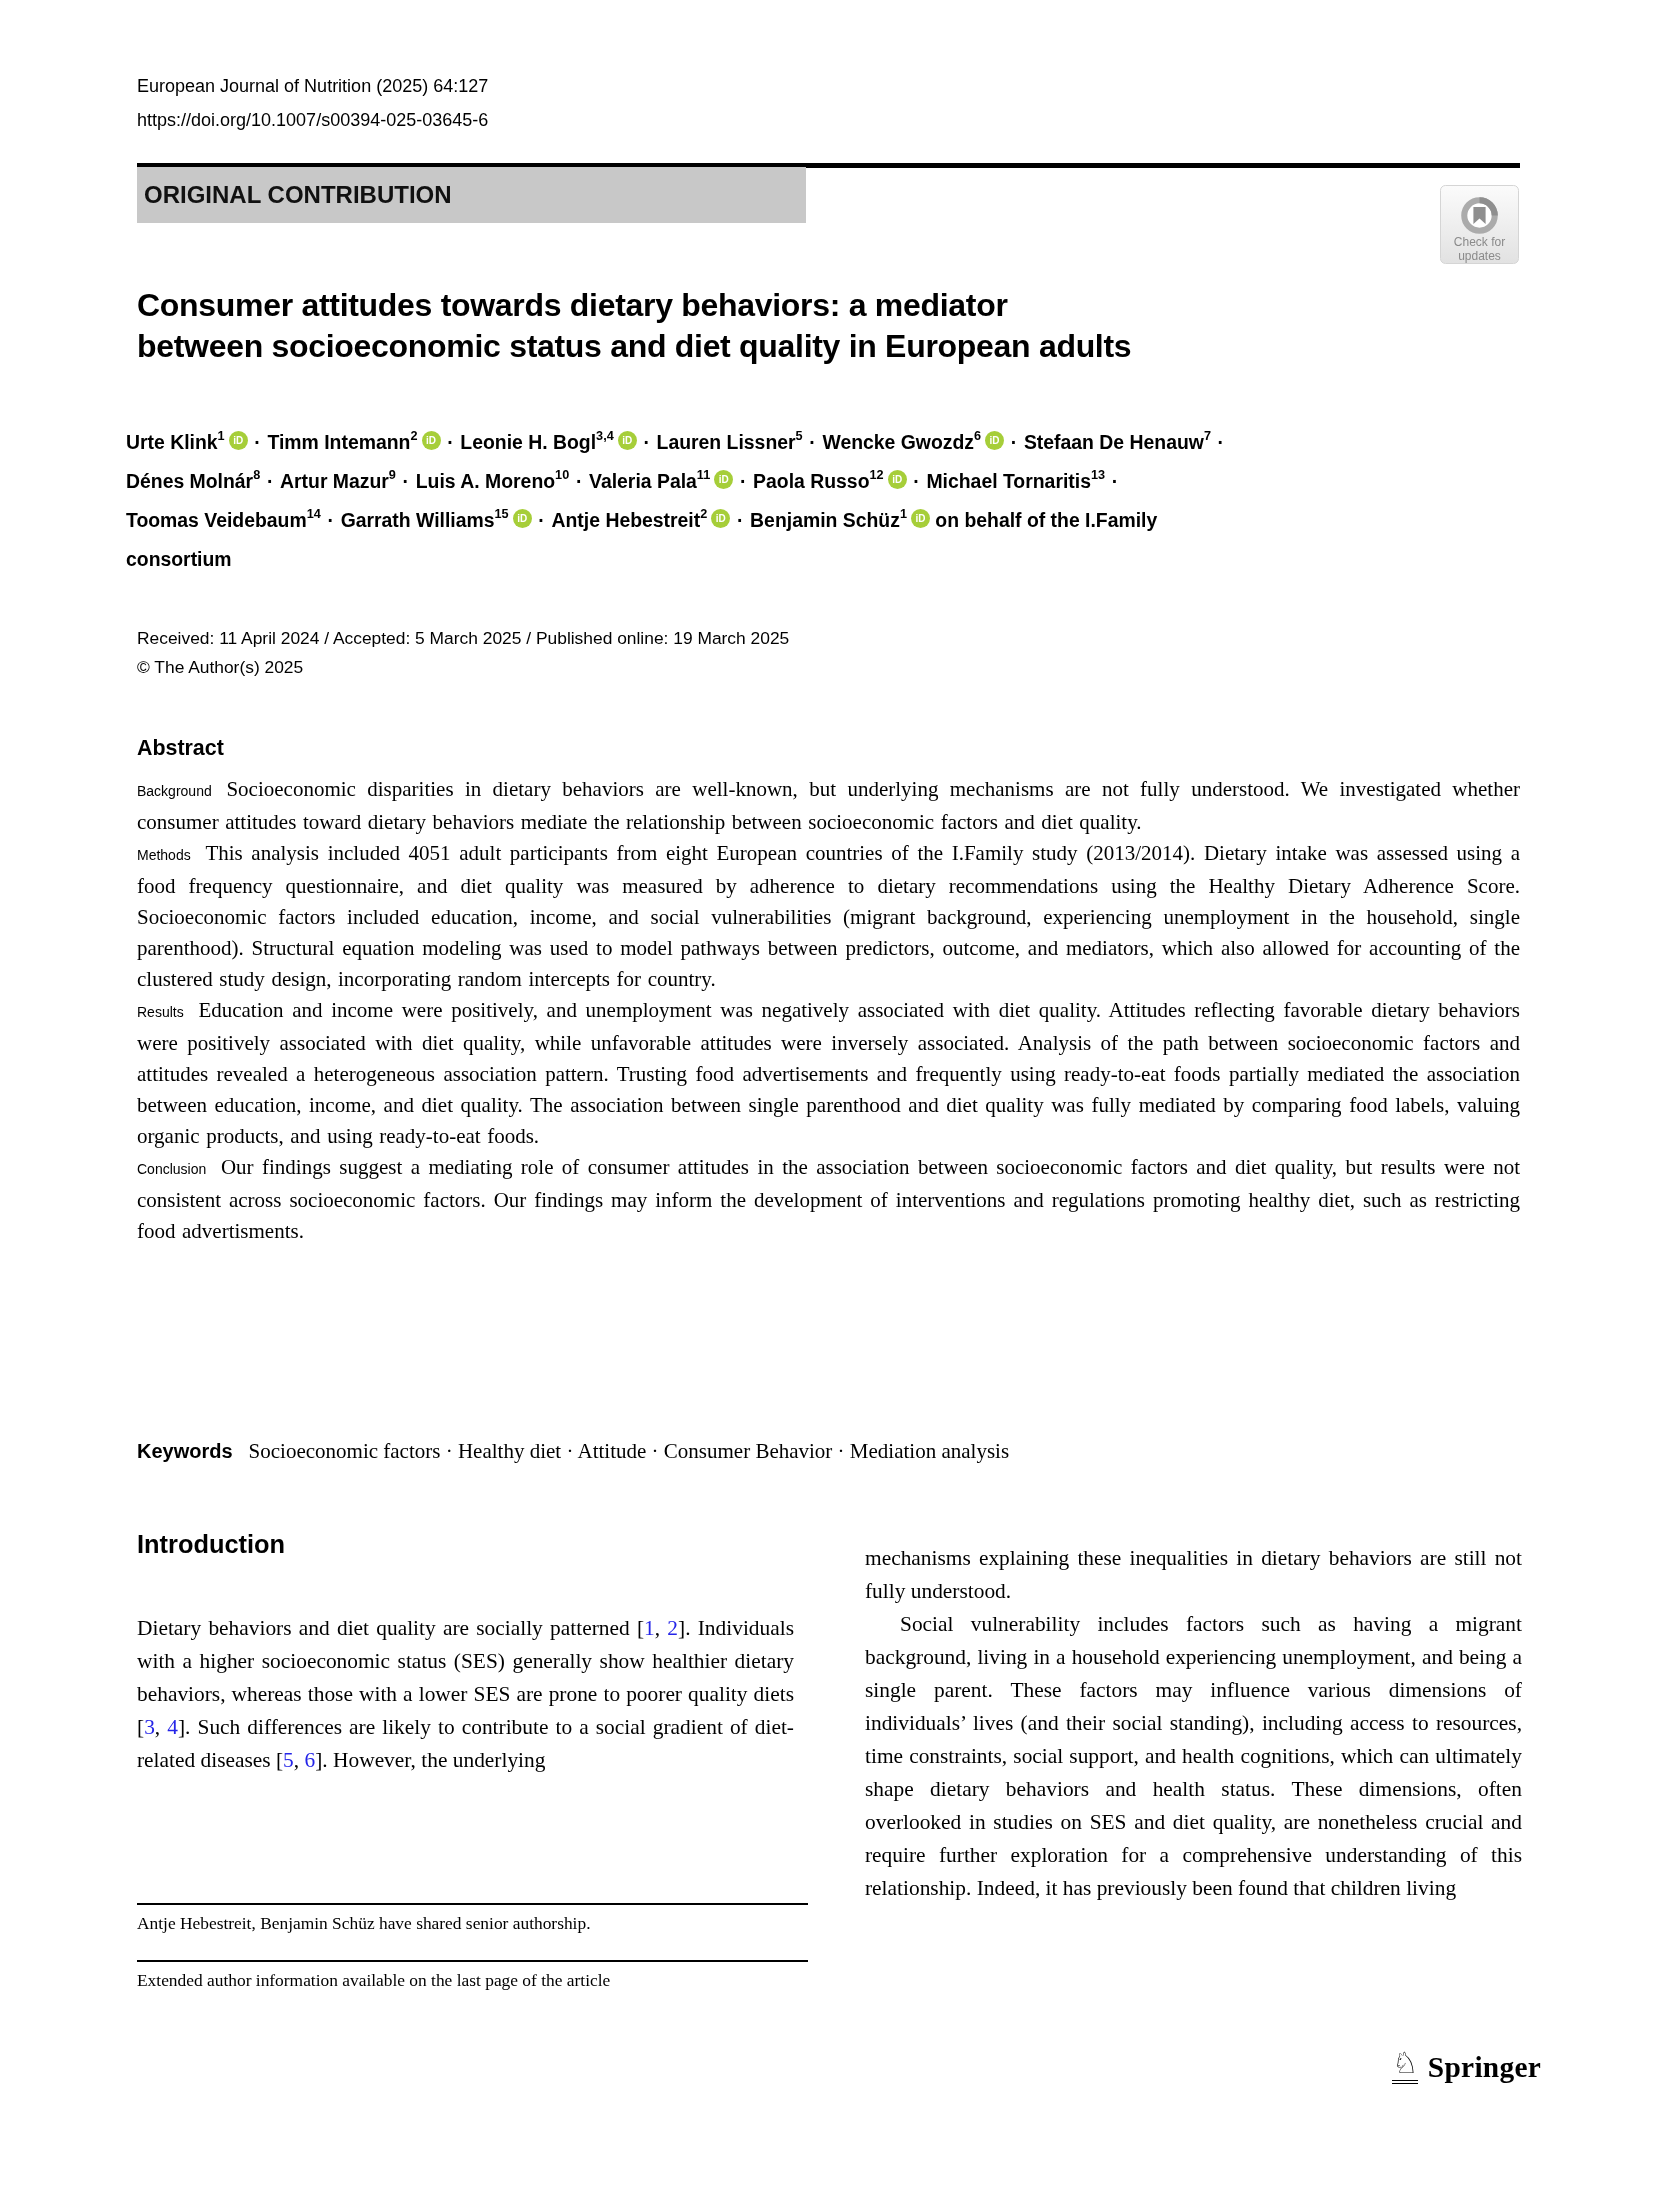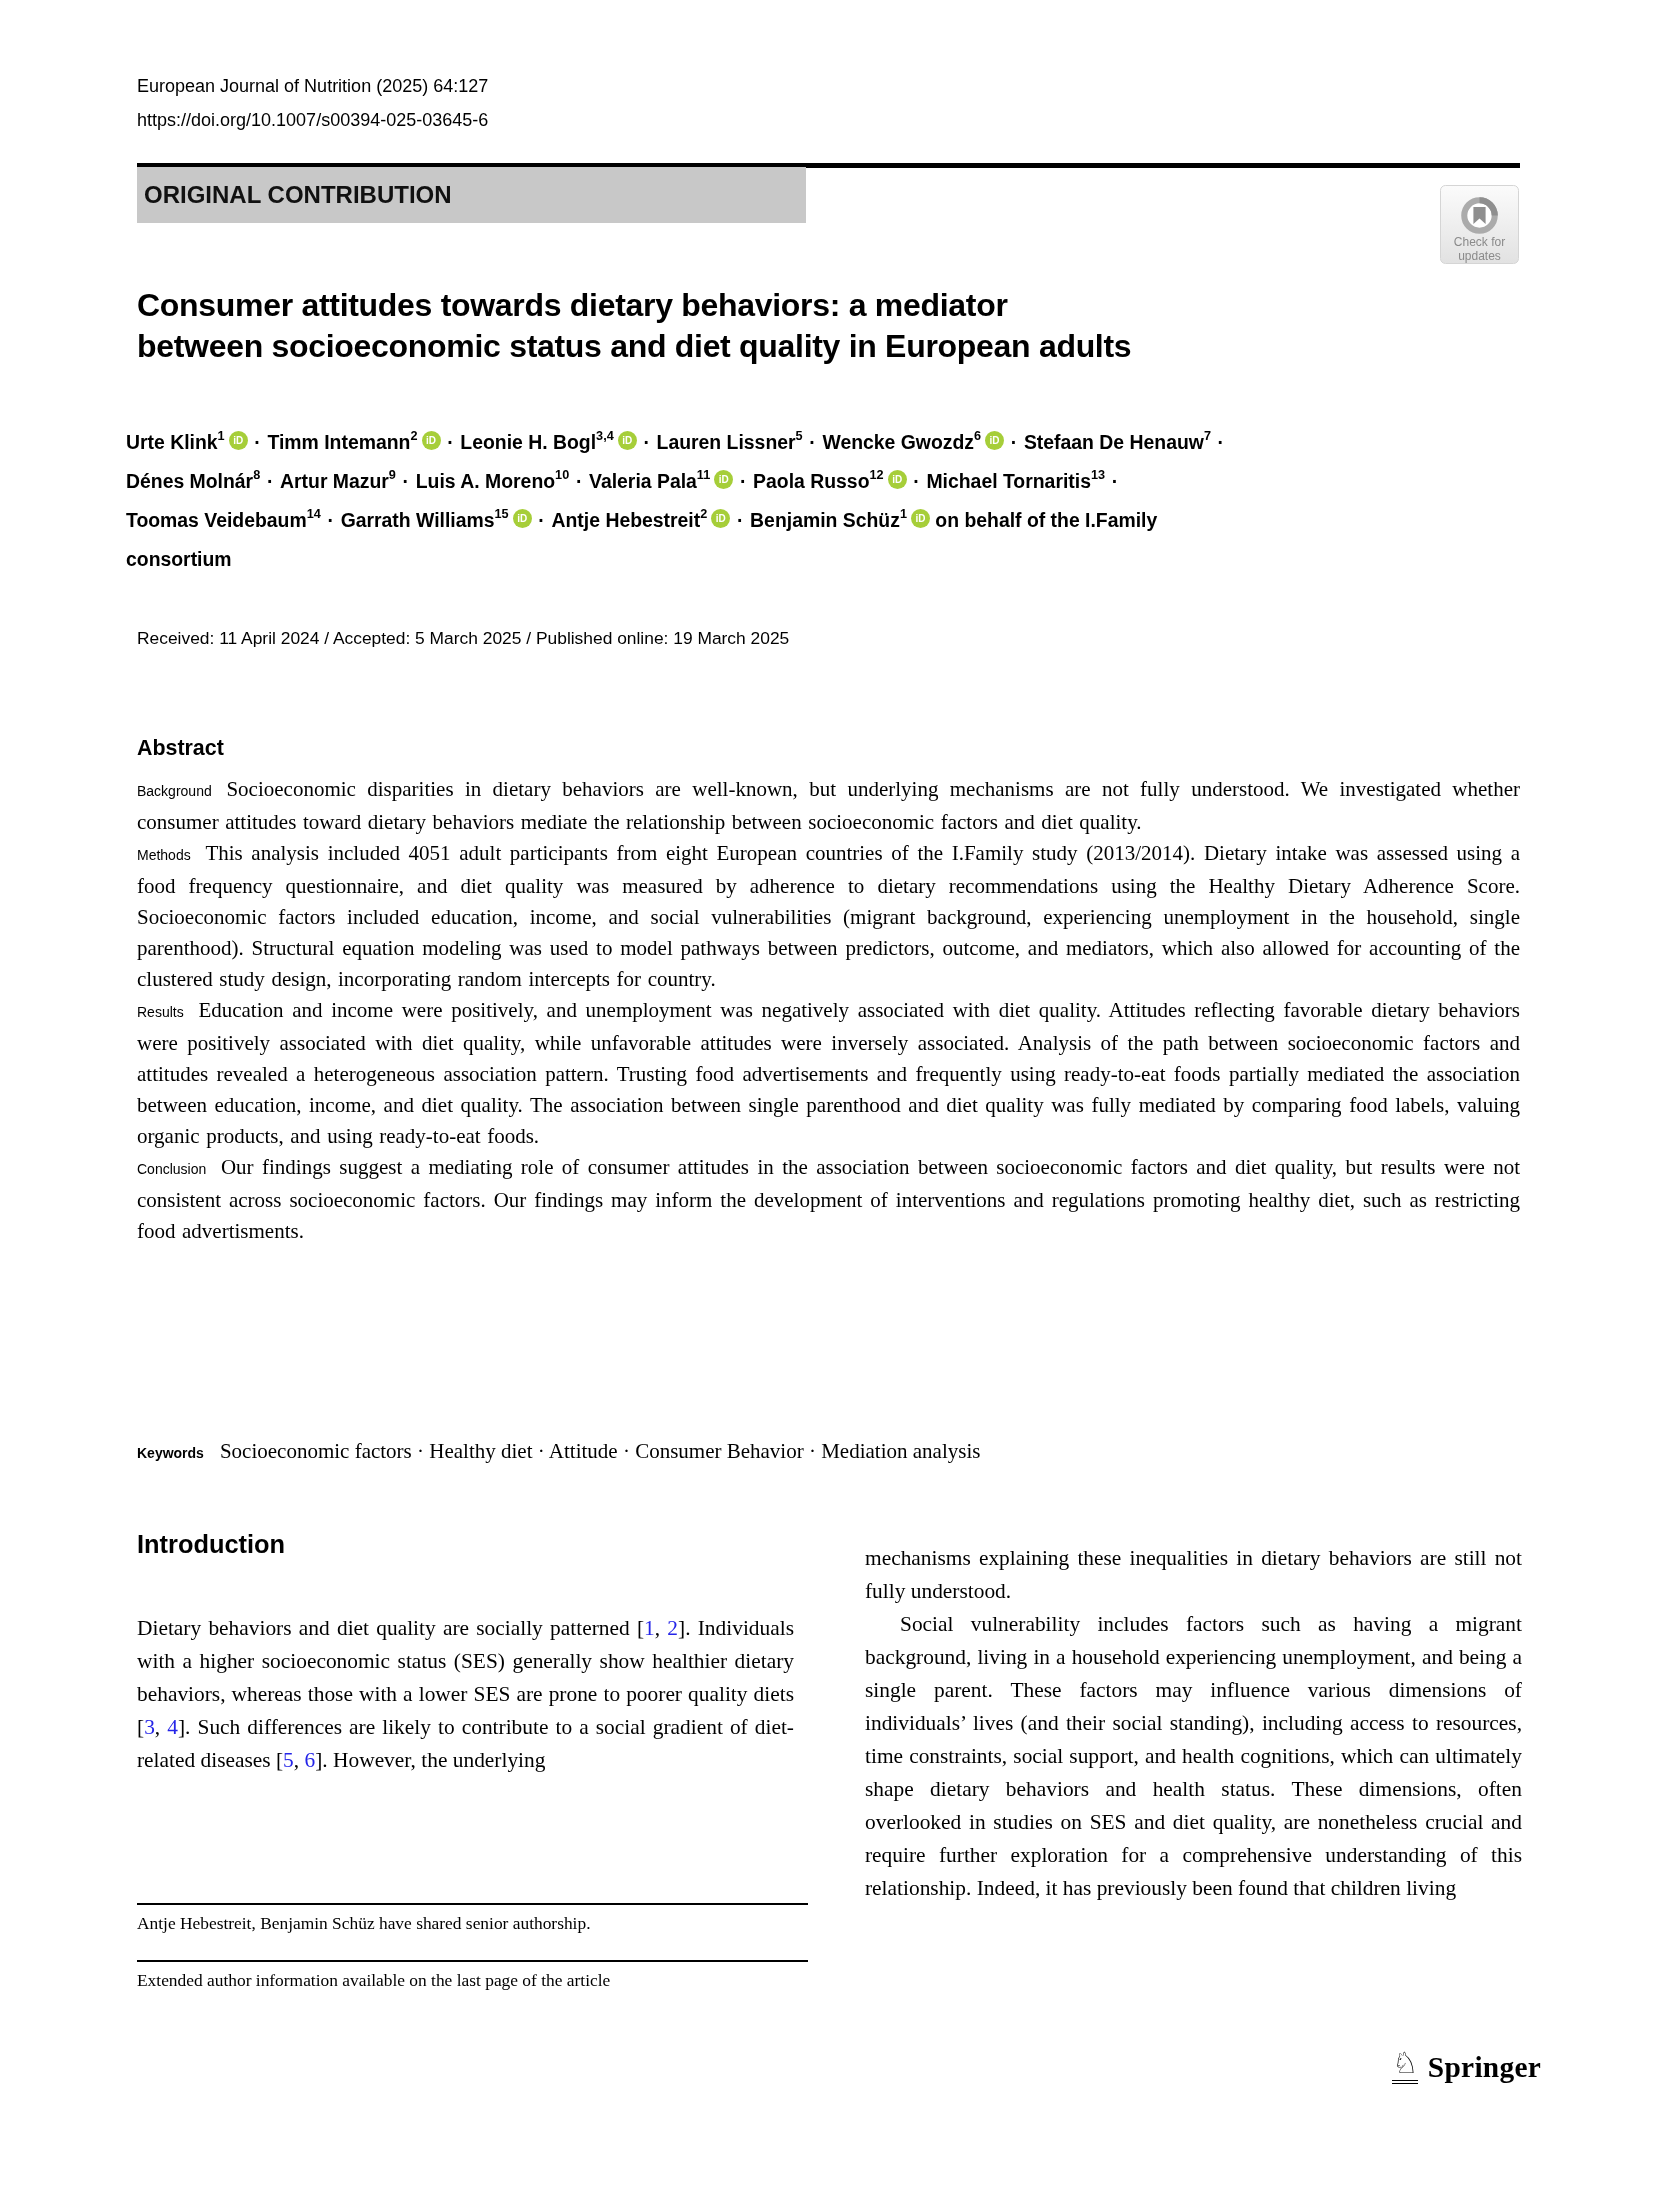--- a/index.html
+++ b/index.html
@@ -38,21 +38,21 @@
   .dates{left:137px;top:624px;font-size:17.4px;line-height:29.4px;}
 
   
   .abstract-heading{left:137px;top:736px;font-size:21.4px;font-weight:bold;}
   .abstract-body{left:137px;top:774px;width:1383px;font-family:"Liberation Serif",serif;
                  font-size:21px;line-height:31px;text-align:justify;word-spacing:1.3px;}
   .abs-p{margin:0;}
   .abs-label{font-family:"Liberation Sans",sans-serif;font-weight:normal;font-size:14px;
              margin-right:14.7px;}
   .keywords{left:137px;top:1439px;width:1383px;font-family:"Liberation Serif",serif;font-size:21px;}
-  .kw-label{font-family:"Liberation Sans",sans-serif;font-weight:bold;font-size:14px;margin-right:16px;}
+  .kw-label{font-family:"Liberation Sans",sans-serif;font-weight:bold;font-size:20px;margin-right:16px;}
 
   
   .intro-heading{left:137px;top:1530px;font-size:25.4px;font-weight:bold;}
   .col{font-family:"Liberation Serif",serif;font-size:21.4px;line-height:33px;text-align:justify;}
   .col-left{left:137px;top:1612px;width:657px;}
   .col-right{left:865px;top:1542px;width:657px;}
   .col-p{margin:0;}
   .col-p.indent{text-indent:35px;}
   .cite{color:#2424E8;}
 
@@ -97,20 +97,21 @@
 
   <div class="abs authors" id="authors-block">
       <div class="author-line"><span class="author-name">Urte Klink</span><sup>1</sup><span class="orcid">iD</span><span class="dot"> · </span><span class="author-name">Timm Intemann</span><sup>2</sup><span class="orcid">iD</span><span class="dot"> · </span><span class="author-name">Leonie H. Bogl</span><sup>3,4</sup><span class="orcid">iD</span><span class="dot"> · </span><span class="author-name">Lauren Lissner</span><sup>5</sup><span class="dot"> · </span><span class="author-name">Wencke Gwozdz</span><sup>6</sup><span class="orcid">iD</span><span class="dot"> · </span><span class="author-name">Stefaan De Henauw</span><sup>7</sup><span class="dot"> · </span></div>
       <div class="author-line"><span class="author-name">Dénes Molnár</span><sup>8</sup><span class="dot"> · </span><span class="author-name">Artur Mazur</span><sup>9</sup><span class="dot"> · </span><span class="author-name">Luis A. Moreno</span><sup>10</sup><span class="dot"> · </span><span class="author-name">Valeria Pala</span><sup>11</sup><span class="orcid">iD</span><span class="dot"> · </span><span class="author-name">Paola Russo</span><sup>12</sup><span class="orcid">iD</span><span class="dot"> · </span><span class="author-name">Michael Tornaritis</span><sup>13</sup><span class="dot"> · </span></div>
       <div class="author-line"><span class="author-name">Toomas Veidebaum</span><sup>14</sup><span class="dot"> · </span><span class="author-name">Garrath Williams</span><sup>15</sup><span class="orcid">iD</span><span class="dot"> · </span><span class="author-name">Antje Hebestreit</span><sup>2</sup><span class="orcid">iD</span><span class="dot"> · </span><span class="author-name">Benjamin Schüz</span><sup>1</sup><span class="orcid">iD</span><span> on behalf of the I.Family</span></div>
       <div class="author-line"><span>consortium</span></div>
     </div>
 
   <div class="abs dates">
     <div>Received: 11 April 2024 / Accepted: 5 March 2025 / Published online: 19 March 2025</div>
+    <div>© The Author(s) 2025</div>
   </div>
 
   <div class="abs abstract-heading">Abstract</div>
   <div class="abs abstract-body" id="abstract-sections">
       <p class="abs-p"><span class="abs-label">Background</span><span>Socioeconomic disparities in dietary behaviors are well-known, but underlying mechanisms are not fully understood. We investigated whether consumer attitudes toward dietary behaviors mediate the relationship between socioeconomic factors and diet quality.</span></p>
       <p class="abs-p"><span class="abs-label">Methods</span><span>This analysis included 4051 adult participants from eight European countries of the I.Family study (2013/2014). Dietary intake was assessed using a food frequency questionnaire, and diet quality was measured by adherence to dietary recommendations using the Healthy Dietary Adherence Score. Socioeconomic factors included education, income, and social vulnerabilities (migrant background, experiencing unemployment in the household, single parenthood). Structural equation modeling was used to model pathways between predictors, outcome, and mediators, which also allowed for accounting of the clustered study design, incorporating random intercepts for country.</span></p>
       <p class="abs-p"><span class="abs-label">Results</span><span>Education and income were positively, and unemployment was negatively associated with diet quality. Attitudes reflecting favorable dietary behaviors were positively associated with diet quality, while unfavorable attitudes were inversely associated. Analysis of the path between socioeconomic factors and attitudes revealed a heterogeneous association pattern. Trusting food advertisements and frequently using ready-to-eat foods partially mediated the association between education, income, and diet quality. The association between single parenthood and diet quality was fully mediated by comparing food labels, valuing organic products, and using ready-to-eat foods.</span></p>
       <p class="abs-p"><span class="abs-label">Conclusion</span><span>Our findings suggest a mediating role of consumer attitudes in the association between socioeconomic factors and diet quality, but results were not consistent across socioeconomic factors. Our findings may inform the development of interventions and regulations promoting healthy diet, such as restricting food advertisments.</span></p>
     </div>
 

